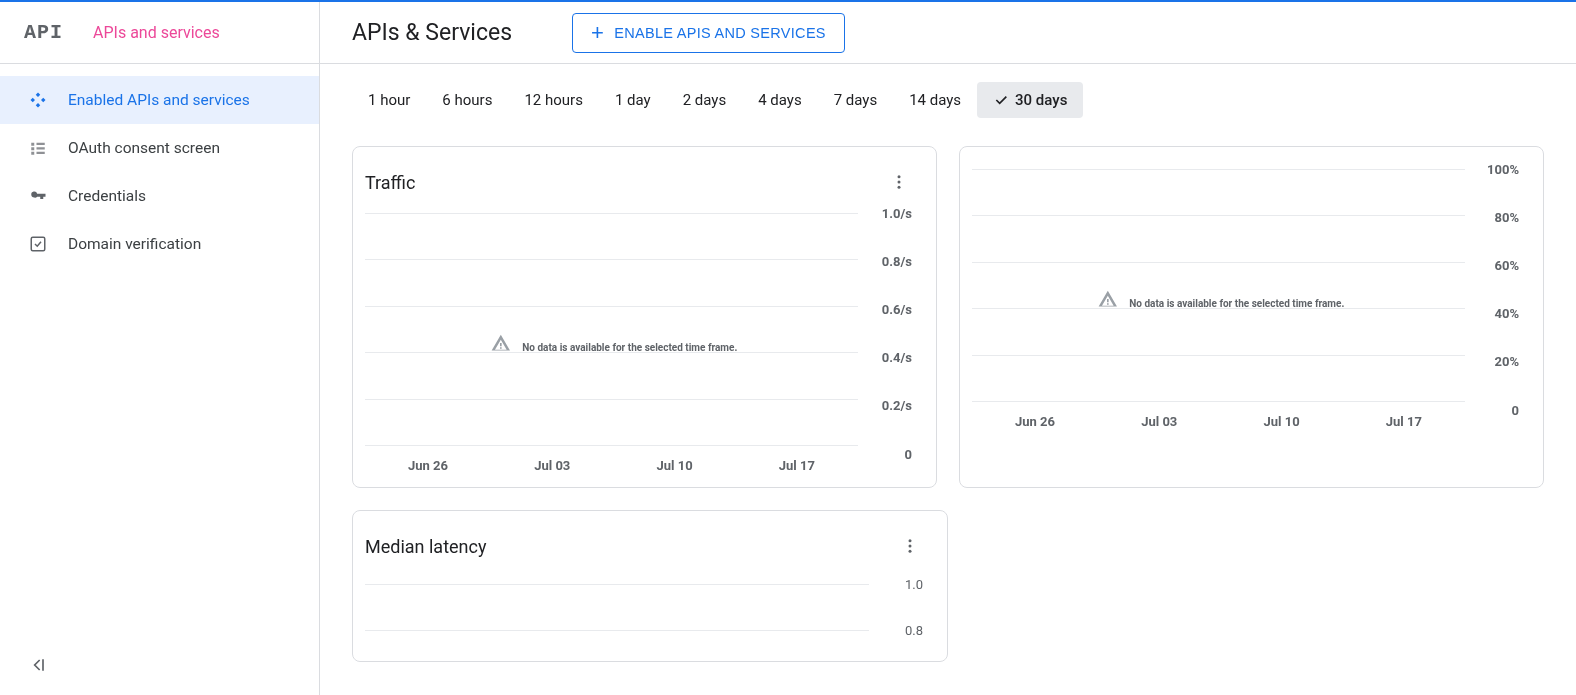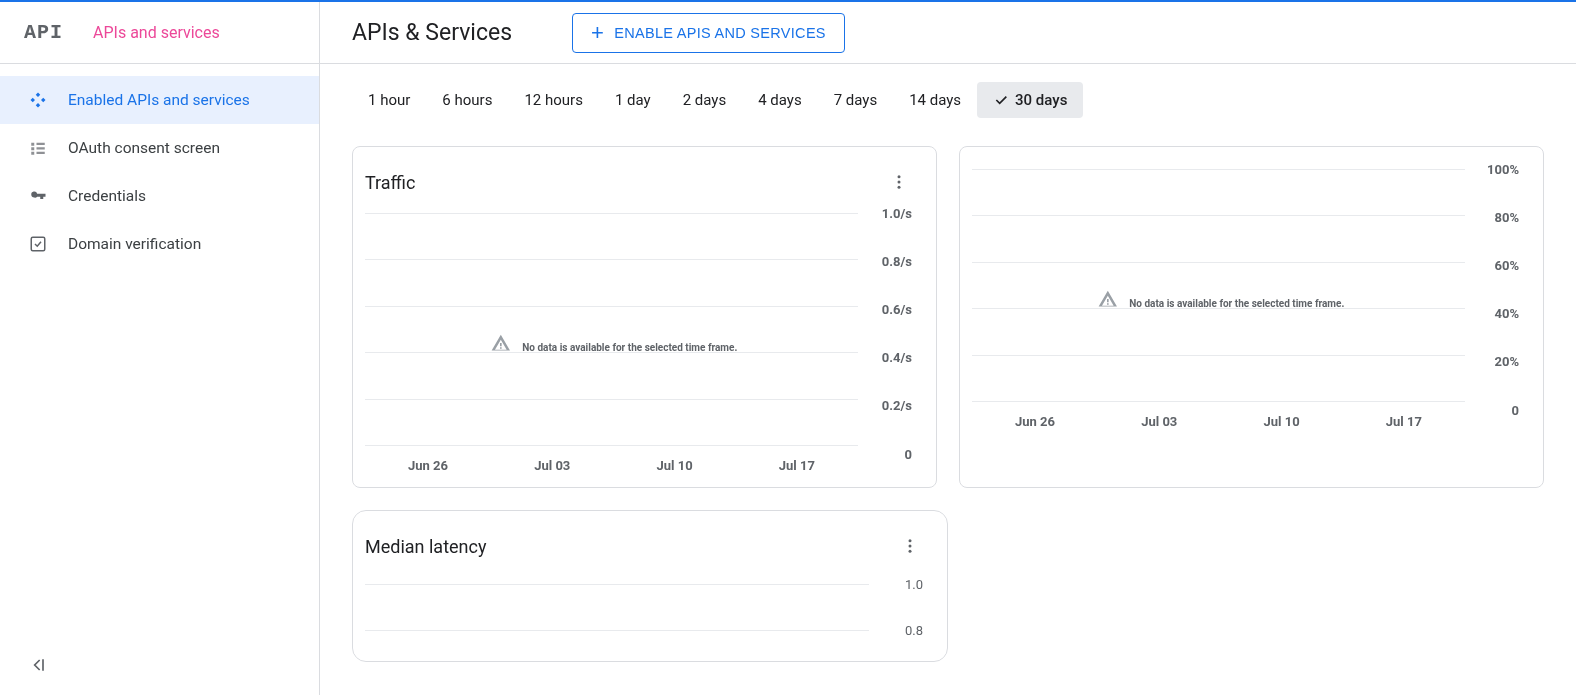--- a/index.html
+++ b/index.html
@@ -24,21 +24,21 @@
 .enable-btn { display: inline-flex; align-items: center; gap: 10px; border: 1.5px solid #1a73e8; color: #1a73e8; background: #fff; font-size: 14.5px; font-weight: 500; letter-spacing: 0.3px; padding: 8px 18px; border-radius: 4px; cursor: pointer; }
 .enable-btn .plus { font-size: 22px; line-height: 1; }
 
 .content { flex: 1; overflow: auto; padding: 18px 32px; }
 .timerange { display: flex; gap: 0; margin-bottom: 28px; }
 .tr-item { padding: 9px 16px; font-size: 15px; color: #202124; cursor: pointer; border-radius: 4px; display:inline-flex; align-items:center; gap:6px; }
 .tr-item.selected { background: #e8eaed; font-weight: 500; }
 
 .cards-row { display: flex; gap: 22px; margin-bottom: 22px; }
 .card { border: 1px solid #dadce0; border-radius: 8px; flex: 1; padding: 22px 24px 14px 12px; }
-.card.half { width: 50%; flex: 0 0 50%; border-radius: 14px; }
+.card.half { width: 50%; flex: 0 0 50%; }
 .card-head { display: flex; justify-content: space-between; align-items: center; margin-bottom: 18px; }
 .card-title { font-size: 18px; color: #202124; font-weight: 400; }
 .more-btn { color: #5f6368; cursor: pointer; padding: 4px; border-radius: 50%; }
 
 .chart { position: relative; height: 260px; font-weight: bold; }
 .chart-grid { position: absolute; left: 0; right: 54px; top: 0; bottom: 28px; }
 .gridline { position: absolute; left: 0; right: 0; border-top: 1px solid #e8eaed; }
 .ytick { position: absolute; right: 0; width: 50px; text-align: right; font-size: 13px; color: #5f6368; transform: translateY(-50%); }
 .xaxis { position: absolute; left: 0; right: 54px; bottom: 0; display: flex; justify-content: space-around; font-size: 13px; color: #5f6368; }
 .nodata { position: absolute; top: 50%; left: 50%; transform: translate(-60%, -50%); display: flex; align-items: flex-end; gap: 12px; color: #5f6368; font-size: 10px; }

